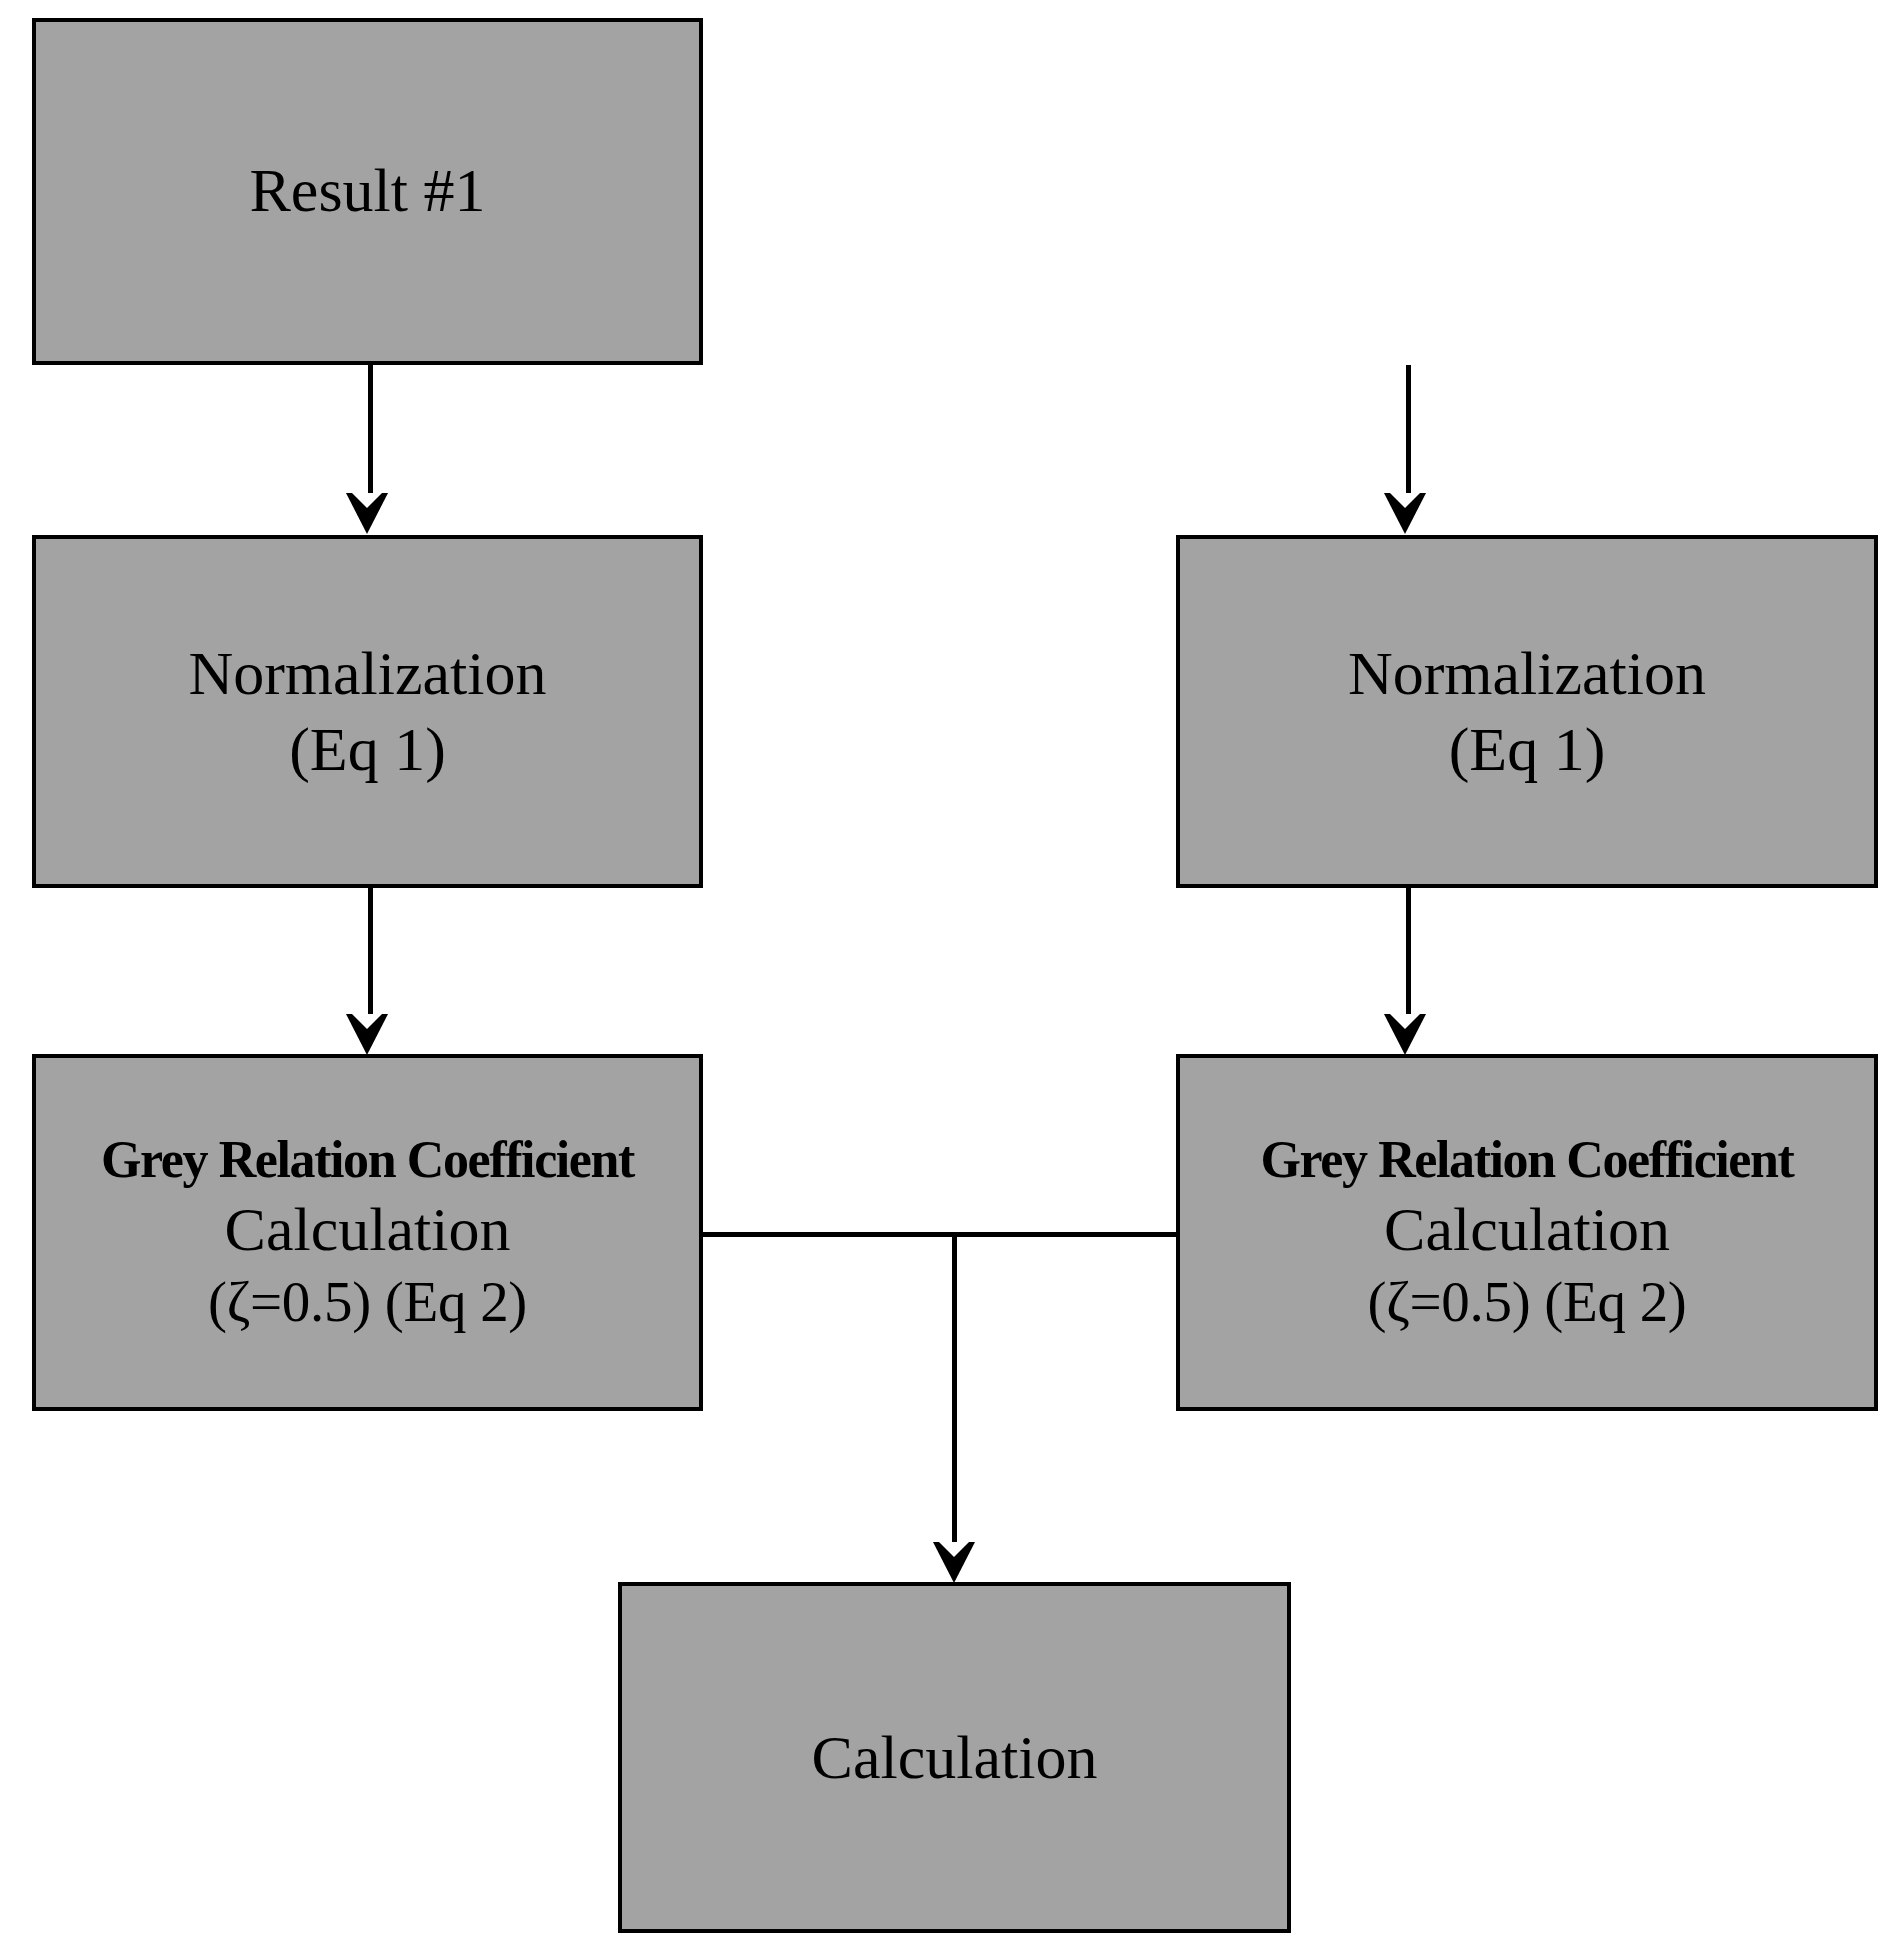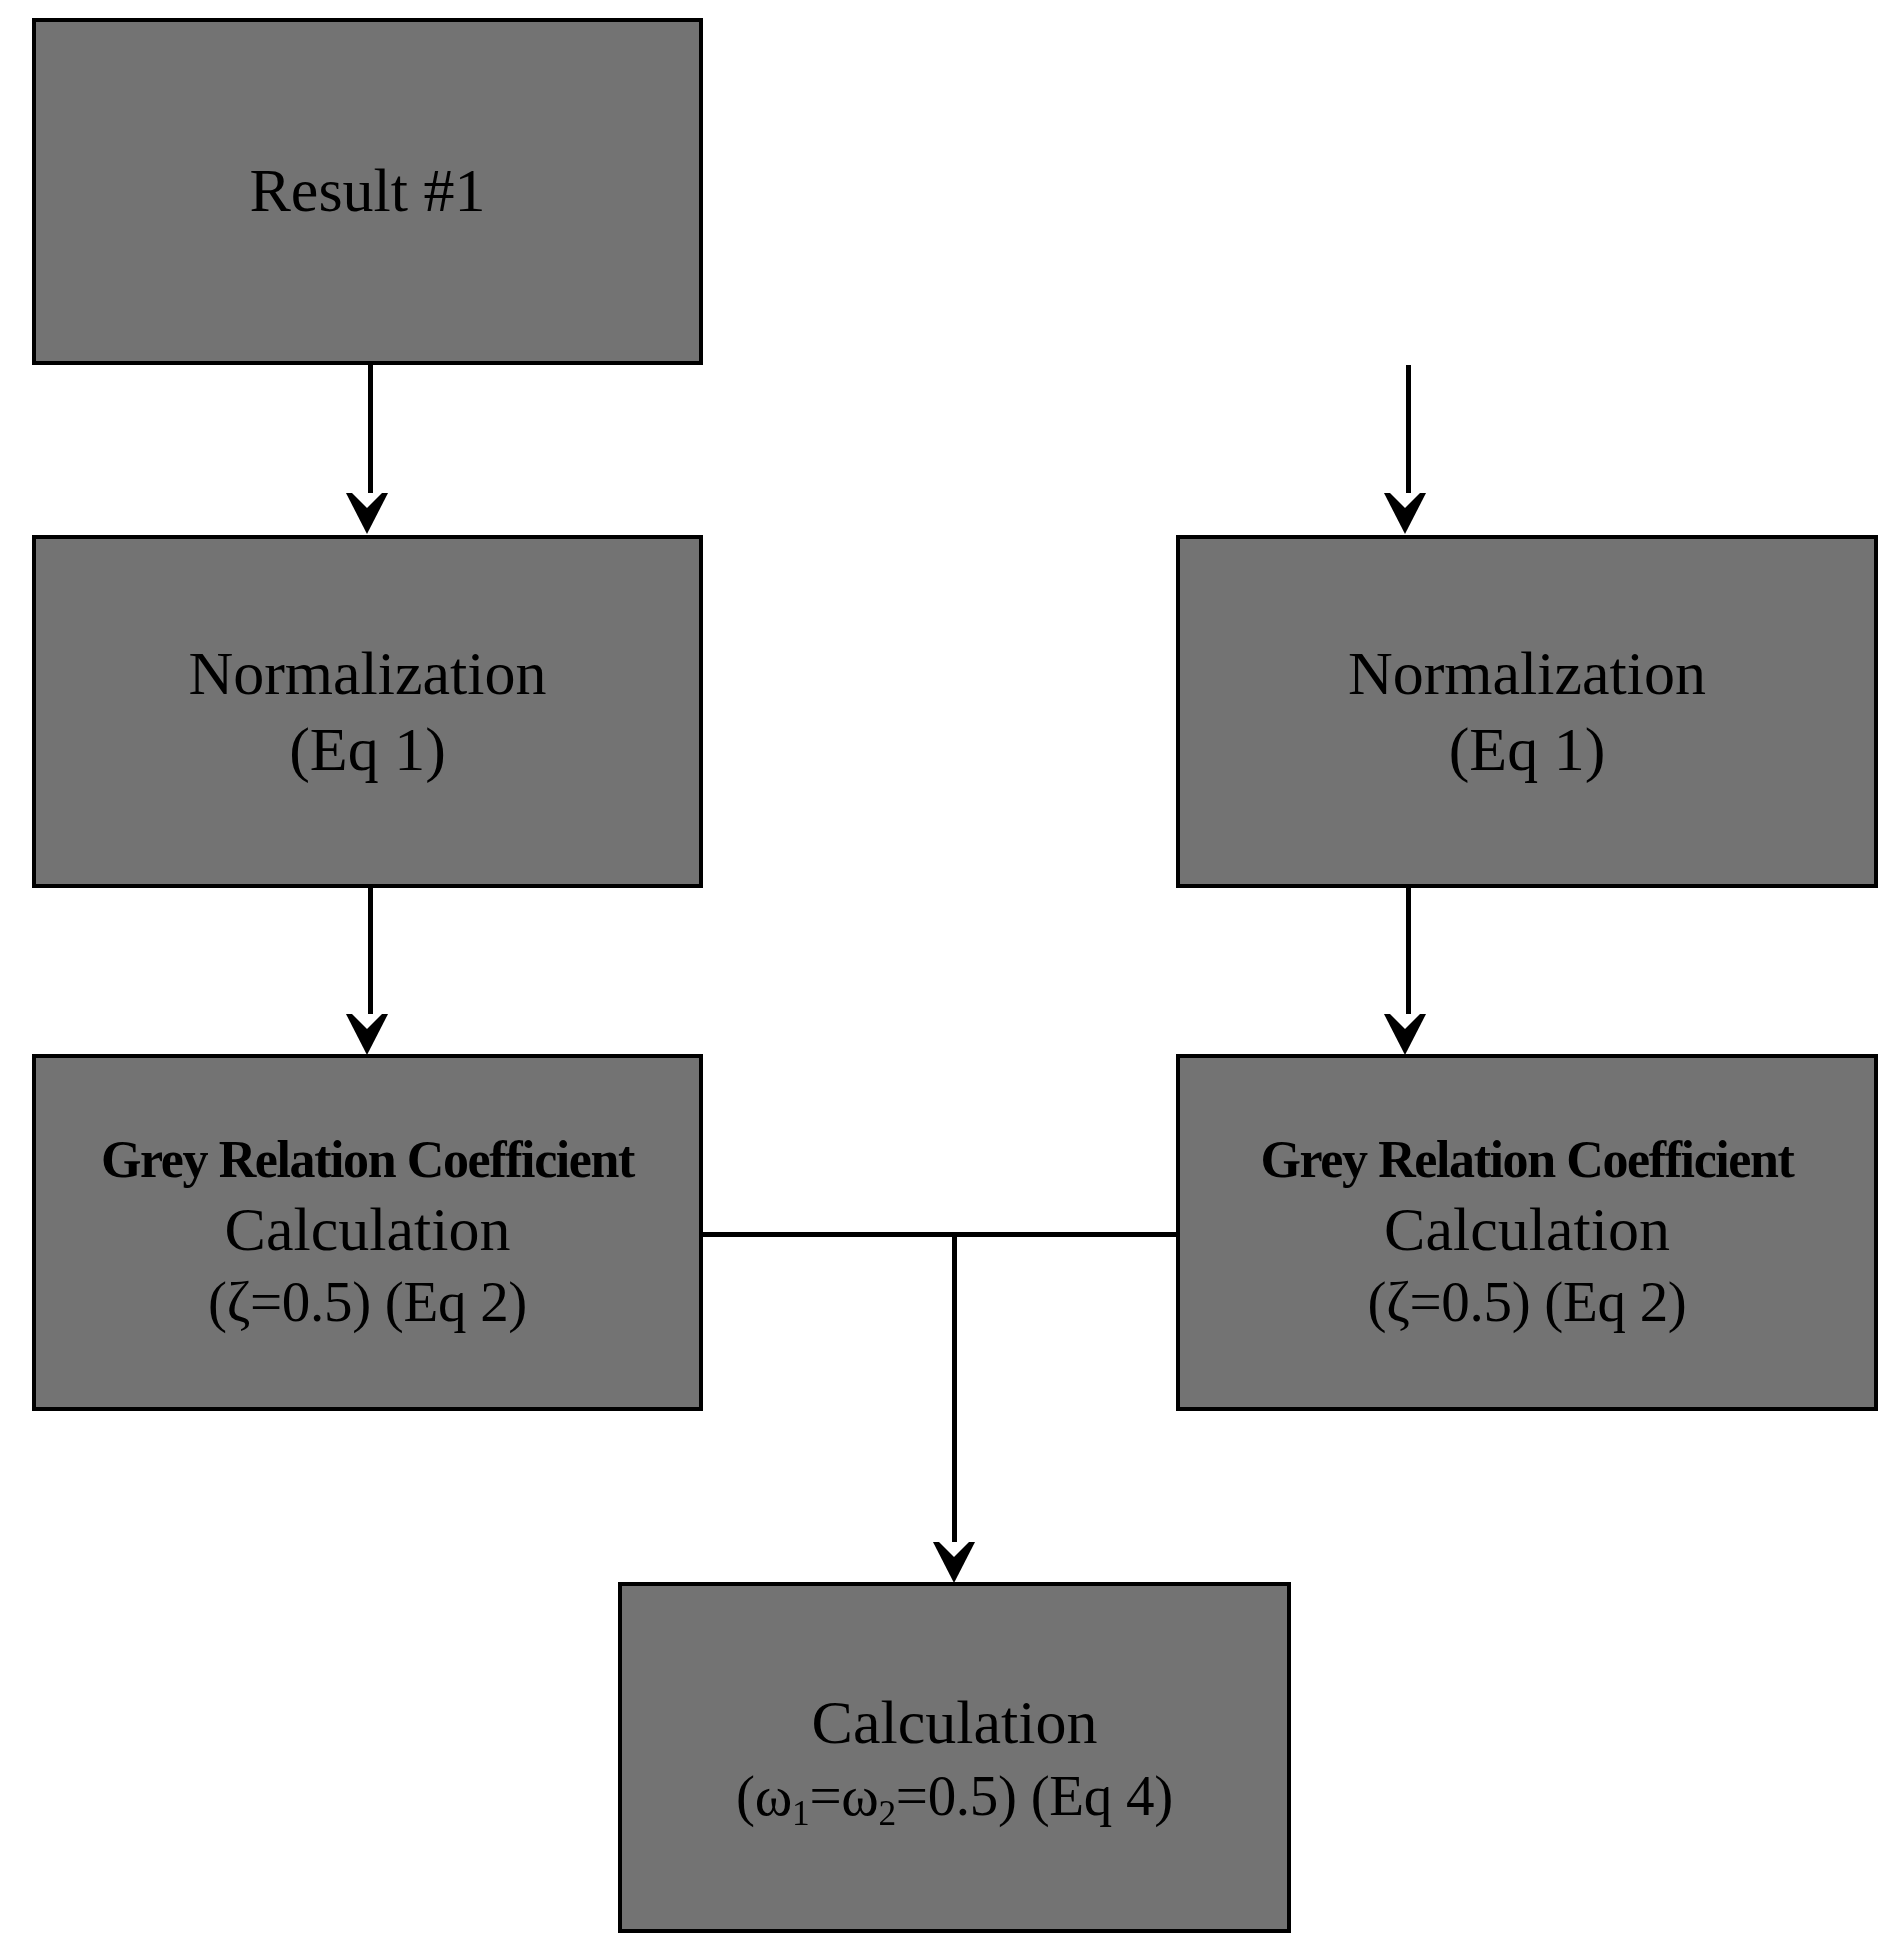--- a/index.html
+++ b/index.html
@@ -14,21 +14,21 @@
     height: 1955px;
     background: #ffffff;
     overflow: hidden;
     font-family: "Liberation Serif", "DejaVu Serif", serif;
     color: #000000;
   }
   .flow-box {
     position: absolute;
     box-sizing: border-box;
     border: 4.7px solid #000000;
-    background: #737373;
+    background: #a3a3a3;
     display: flex;
     flex-direction: column;
     align-items: center;
     justify-content: center;
     text-align: center;
     line-height: 1.22;
   }
   .box-line {
     display: block;
     white-space: nowrap;
@@ -146,17 +146,16 @@
     <span class="box-line">Calculation</span>
     <span class="box-line bold">(ζ=0.5) (Eq 2)</span>
   </div>
 
   <div class="hline" id="join-hline"></div>
   <div class="vline" id="join-vline"></div>
   <div class="arrowhead" id="arrow5-head"></div>
 
   <div class="flow-box" id="box-grade">
     <span class="box-line">Calculation</span>
-    <span class="box-line bold"><span>(ω</span><sub>1</sub><span>=ω</span><sub>2</sub><span>=0.5) (Eq 4)</span></span>
   </div>
 
 </div>
 
 
 </body></html>

